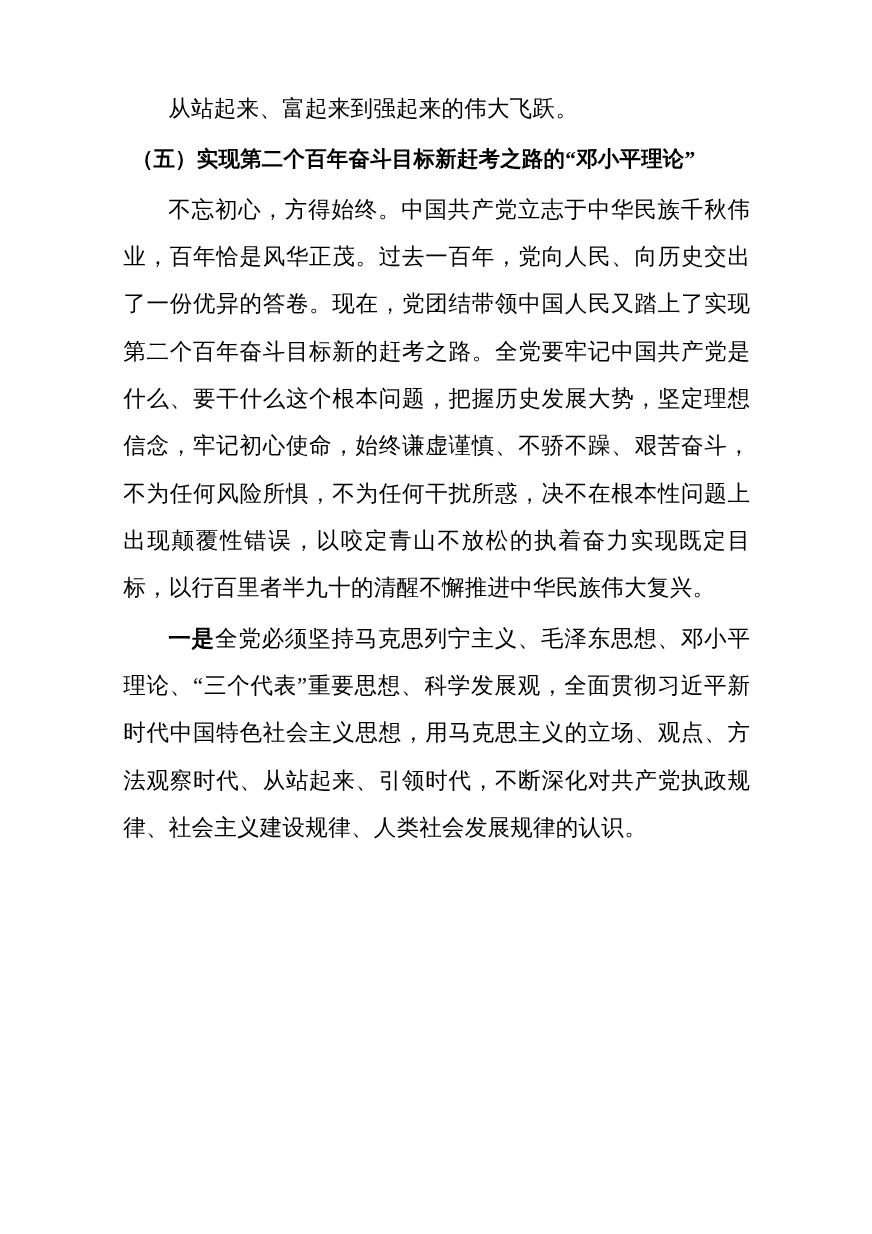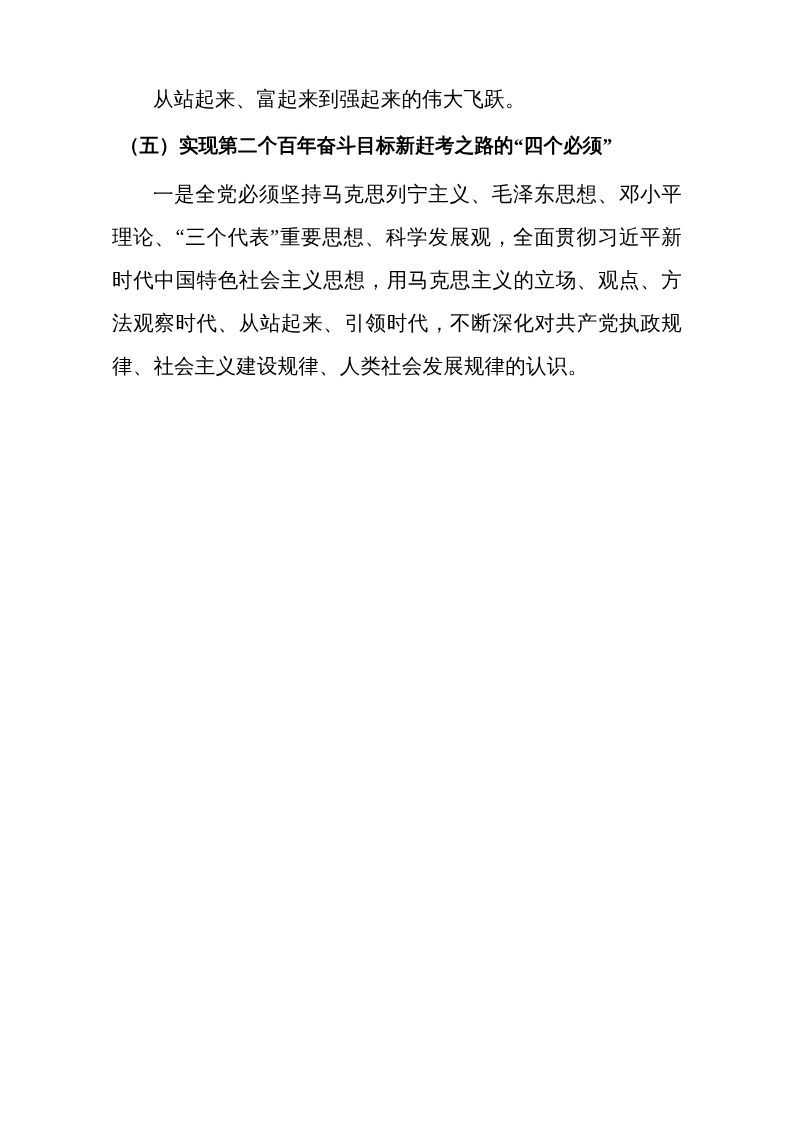--- a/index.html
+++ b/index.html
@@ -43,38 +43,39 @@
   }
   .heading {
     font-size: 19.5px;
     line-height: 43px;
     font-weight: bold;
     text-indent: 0.4em;
     margin: 0;
     letter-spacing: 0.2px;
   }
   .lead {
-    font-weight: normal;
+    font-weight: bold;
   }
   .spacer-sm { height: 3px; }
 </style>
 </head>
 <body>
 
 <div class="page">
   <div class="content">
 
     <p class="para indent">从站起来、富起来到强起来的伟大飞跃。</p>
 
     <div class="spacer-sm"></div>
 
-    <h2 class="heading">（五）实现第二个百年奋斗目标新赶考之路的“四个必须”</h2>
+    <h2 class="heading">（五）实现第二个百年奋斗目标新赶考之路的“邓小平理论”</h2>
 
     <div class="spacer-sm"></div>
 
+    <p class="para indent">不忘初心，方得始终。中国共产党立志于中华民族千秋伟业，百年恰是风华正茂。过去一百年，党向人民、向历史交出了一份优异的答卷。现在，党团结带领中国人民又踏上了实现第二个百年奋斗目标新的赶考之路。全党要牢记中国共产党是什么、要干什么这个根本问题，把握历史发展大势，坚定理想信念，牢记初心使命，始终谦虚谨慎、不骄不躁、艰苦奋斗，不为任何风险所惧，不为任何干扰所惑，决不在根本性问题上出现颠覆性错误，以咬定青山不放松的执着奋力实现既定目标，以行百里者半九十的清醒不懈推进中华民族伟大复兴。</p>
 
     <div class="spacer-sm"></div>
 
     <p class="para indent"><span class="lead">一是</span><span>全党必须坚持马克思列宁主义、毛泽东思想、邓小平理论、“三个代表”重要思想、科学发展观，全面贯彻习近平新时代中国特色社会主义思想，用马克思主义的立场、观点、方法观察时代、从站起来、引领时代，不断深化对共产党执政规律、社会主义建设规律、人类社会发展规律的认识。</span></p>
 
     <div class="spacer-sm"></div>
 
 
   </div>
 </div>

